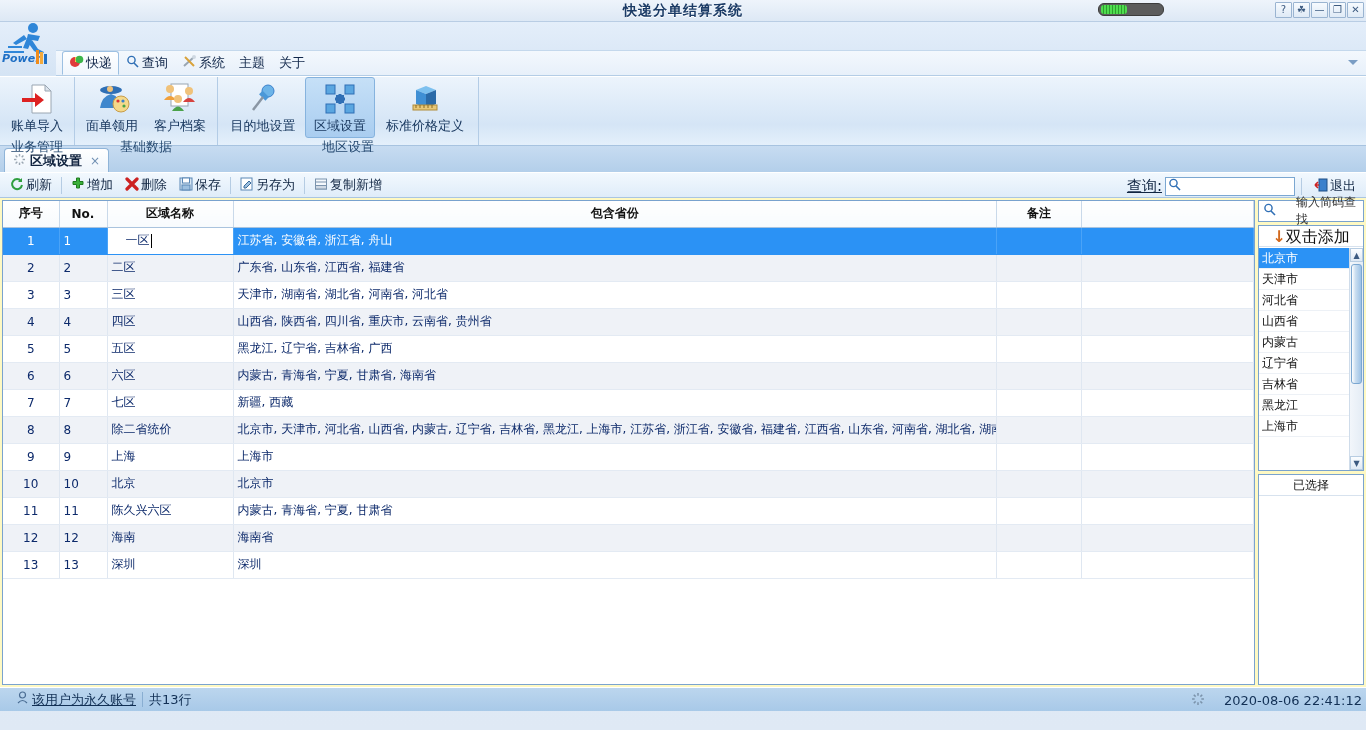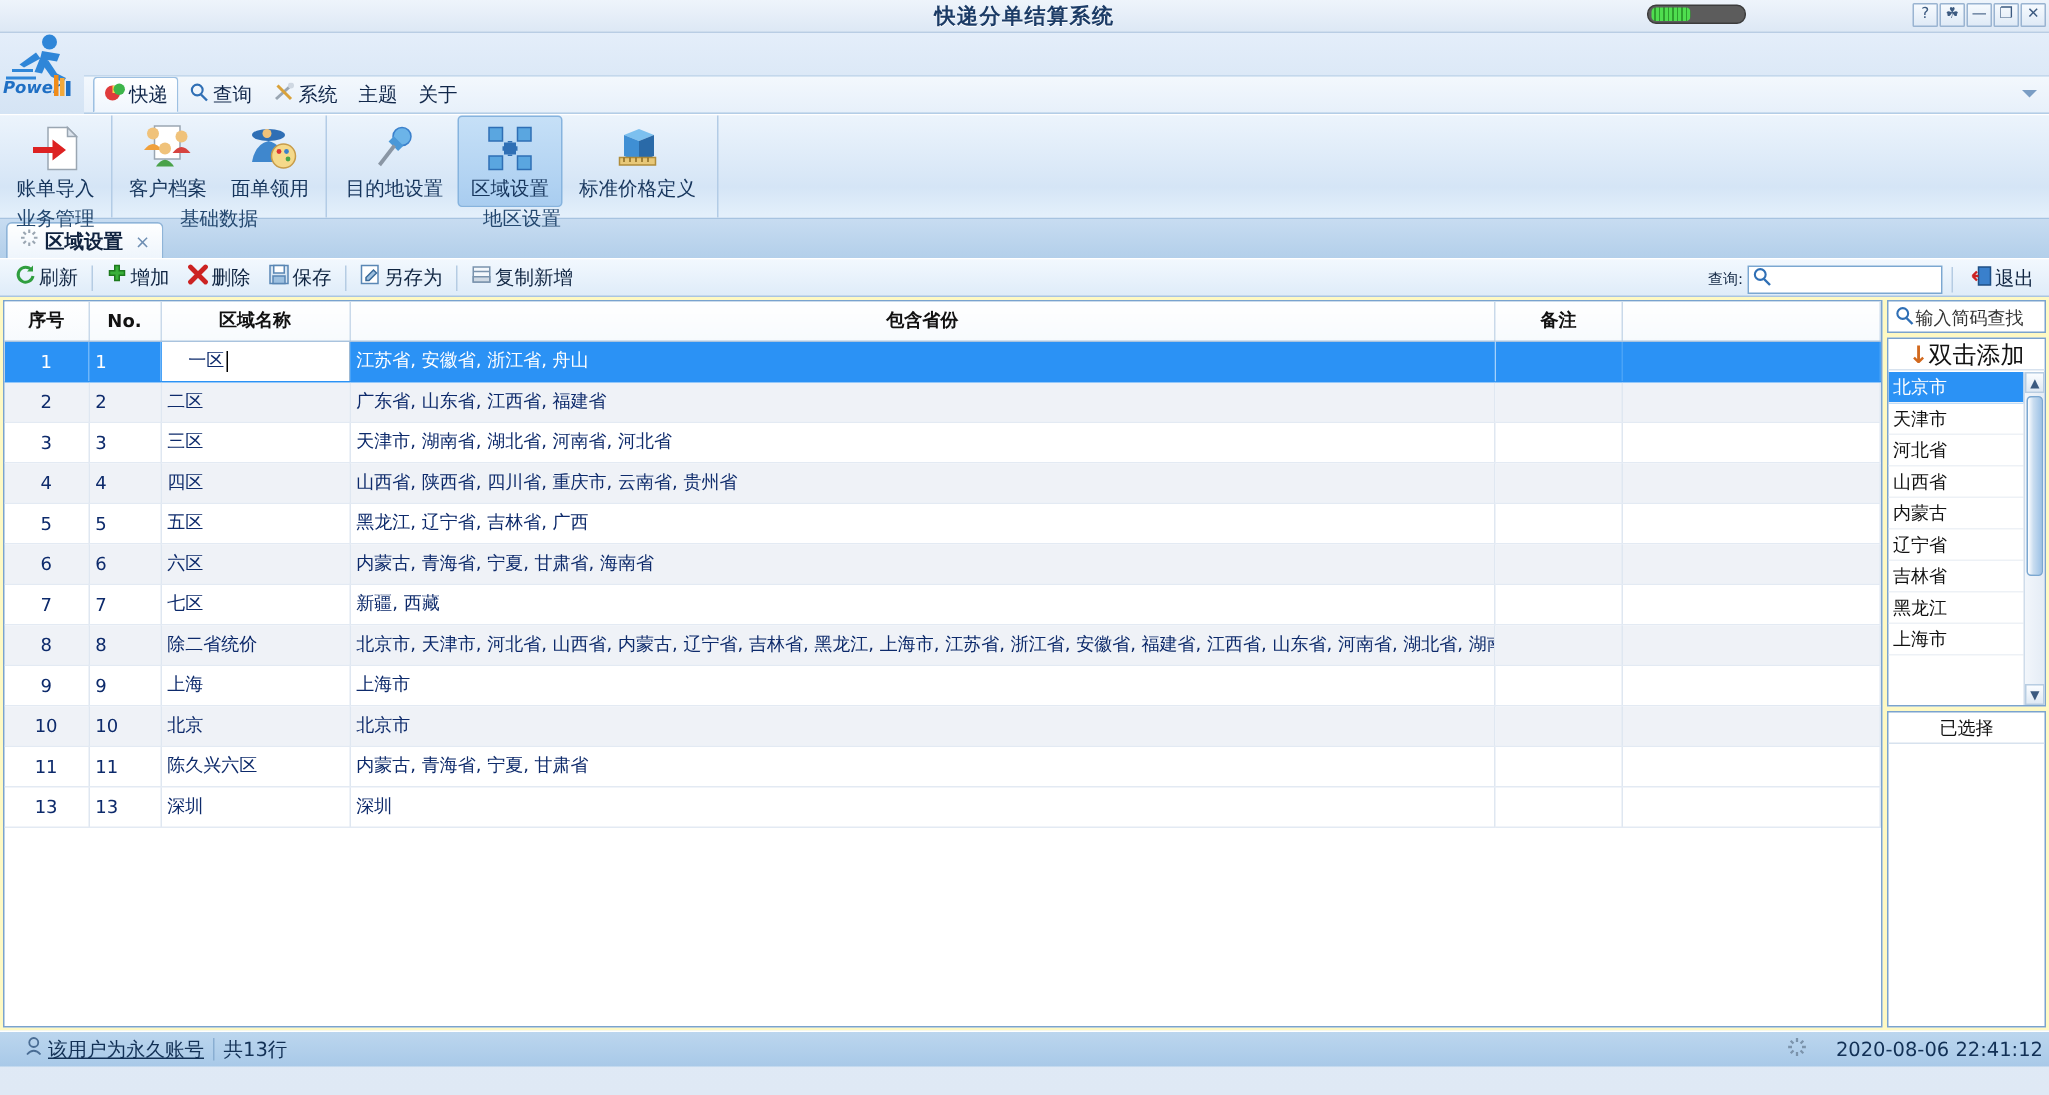--- a/index.html
+++ b/index.html
@@ -213,21 +213,21 @@
     color: #102542;
     white-space: nowrap;
   }
   .asep { width: 1px; height: 17px; background: #b5cce3; margin: 0 3px; }
   .searchzone {
     position: absolute;
     right: 4px; top: 0;
     height: 26px;
     display: flex; align-items: center; gap: 3px;
   }
-  .searchlabel { font-size: 10px; color: #102542; }
+  .searchlabel { font-size: 15px; color: #102542; text-decoration: underline; }
   .searchbox {
     width: 130px; height: 19px;
     background: #ffffff;
     border: 1px solid #7ba7d1;
     display: flex; align-items: center;
     padding-left: 2px;
   }
   .searchbox input {
     border: none; outline: none;
     width: 100%; height: 15px;
@@ -314,21 +314,21 @@
   .rightpanel {
     width: 106px;
     display: flex;
     flex-direction: column;
     gap: 3px;
   }
   .findbox {
     height: 22px;
     background: #ffffff;
     border: 1px solid #7aa3ce;
-    display: flex; align-items: flex-end; gap: 0;
+    display: flex; align-items: center; gap: 19px;
     padding-left: 4px;
     font-size: 12px;
     color: #333333;
   }
   .listbox {
     height: 246px;
     background: #ffffff;
     border: 1px solid #7aa3ce;
     position: relative;
     overflow: hidden;
@@ -513,44 +513,44 @@
           </div>
         </div>
         <div class="rgroup-title">业务管理</div>
       </div>
 
       <div class="rgroup">
         <div class="rgroup-items">
           <div class="rbtn">
             <div class="rbtn-ico">
               <svg width="36" height="34" viewBox="0 0 36 34">
+                <ellipse cx="17" cy="8" rx="11" ry="4" fill="#2f6fb5"></ellipse>
+                <path d="M17 12 q-9 2 -11 14 h22 q-2 -12 -11 -14z" fill="#3f87cd"></path>
+                <circle cx="16" cy="7" r="3" fill="#f0c27a"></circle>
+                <circle cx="27" cy="22" r="8" fill="#f5d98a" stroke="#c79c4a"></circle>
+                <circle cx="24" cy="19" r="1.6" fill="#dd3333"></circle>
+                <circle cx="29" cy="19" r="1.6" fill="#3a80cc"></circle>
+                <circle cx="30" cy="24" r="1.6" fill="#48a448"></circle>
+              </svg>
+            </div>
+            <div class="rbtn-lbl">面单领用</div>
+          </div>
+          <div class="rbtn">
+            <div class="rbtn-ico">
+              <svg width="36" height="34" viewBox="0 0 36 34">
                 <rect x="9" y="2" width="17" height="22" fill="#ffffff" stroke="#9aa6b2"></rect>
                 <circle cx="8" cy="7" r="4" fill="#f0c27a"></circle>
                 <path d="M2 18 q6 -8 12 0 z" fill="#f0a03c"></path>
                 <circle cx="27" cy="9" r="4" fill="#f0c27a"></circle>
                 <path d="M21 20 q6 -8 12 0 z" fill="#d6433f"></path>
                 <circle cx="16" cy="17" r="4" fill="#f0c27a"></circle>
                 <path d="M10 29 q6 -9 12 0 z" fill="#4aa24a"></path>
               </svg>
             </div>
             <div class="rbtn-lbl">客户档案</div>
-          </div>
-          <div class="rbtn">
-            <div class="rbtn-ico">
-              <svg width="36" height="34" viewBox="0 0 36 34">
-                <ellipse cx="17" cy="8" rx="11" ry="4" fill="#2f6fb5"></ellipse>
-                <path d="M17 12 q-9 2 -11 14 h22 q-2 -12 -11 -14z" fill="#3f87cd"></path>
-                <circle cx="16" cy="7" r="3" fill="#f0c27a"></circle>
-                <circle cx="27" cy="22" r="8" fill="#f5d98a" stroke="#c79c4a"></circle>
-                <circle cx="24" cy="19" r="1.6" fill="#dd3333"></circle>
-                <circle cx="29" cy="19" r="1.6" fill="#3a80cc"></circle>
-                <circle cx="30" cy="24" r="1.6" fill="#48a448"></circle>
-              </svg>
-            </div>
-            <div class="rbtn-lbl">面单领用</div>
           </div>
         </div>
         <div class="rgroup-title">基础数据</div>
       </div>
 
       <div class="rgroup">
         <div class="rgroup-items">
           <div class="rbtn" style="width:84px">
             <div class="rbtn-ico">
               <svg width="34" height="34" viewBox="0 0 34 34">
@@ -819,20 +819,28 @@
           <td></td>
         </tr>
         <tr>
           <td class="c-seq">11</td>
           <td class="c-no">11</td>
           <td>陈久兴六区</td>
           <td>内蒙古, 青海省, 宁夏, 甘肃省</td>
           <td></td>
           <td></td>
         </tr>
+        <tr class="alt">
+          <td class="c-seq">12</td>
+          <td class="c-no">12</td>
+          <td>海南</td>
+          <td>海南省</td>
+          <td></td>
+          <td></td>
+        </tr>
         <tr>
           <td class="c-seq">13</td>
           <td class="c-no">13</td>
           <td>深圳</td>
           <td>深圳</td>
           <td></td>
           <td></td>
         </tr>
       </tbody>
     </table>

